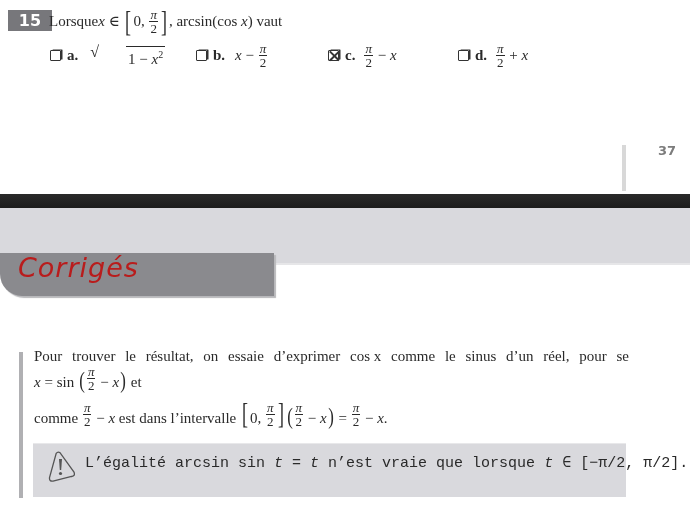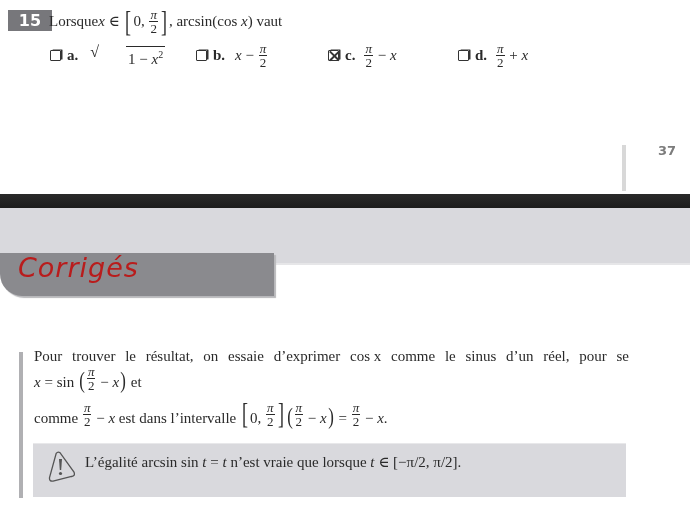--- a/index.html
+++ b/index.html
@@ -71,21 +71,21 @@
     .sol-bar { position: absolute; left: 19px; top: 352px; width: 4px; height: 146px; background: #b0b0b3; }
     .sol-text { position: absolute; left: 34px; top: 344px; width: 595px; font-size: 15px; line-height: 20px; color: #2a2a2a; }
     .sol-line { white-space: nowrap; display: flex; align-items: flex-end; text-align: justify; }
     .sol-line.l1 { height: 22px; justify-content: space-between; }
     .sol-line.l2 { height: 26px; }
     .sol-line.l3 { height: 36px; }
     .sol-line > span { white-space: pre; }
 
     .note-box {
       position: absolute; left: 33px; top: 443px; width: 593px; height: 54px;
-      background: #d9d9dd; border-top: 1px solid #e8e8ea;
+      background: #d9d9dd; border-top: 1px solid #e8e8ea; font-family: Liberation Mono, monospace;
     }
     .warn-icon { position: absolute; left: 12px; top: 6px; width: 30px; height: 32px; }
     .note-text { position: absolute; left: 52px; top: 9px; font-size: 15px; white-space: nowrap; }
   </style>
 </head>
 <body>
 
 <div class="q-num">15</div>
 <div class="q-text">
   <span>Lorsque </span>

